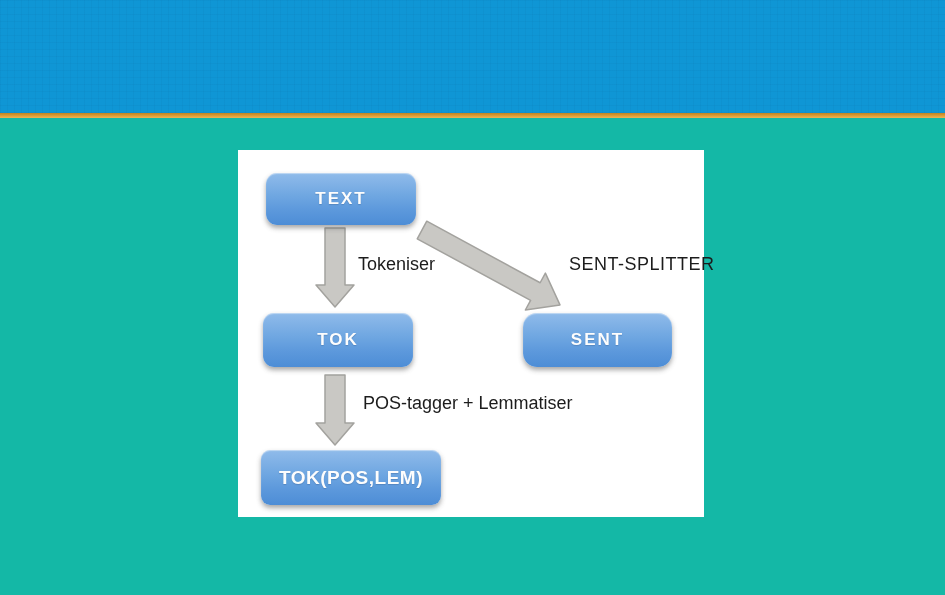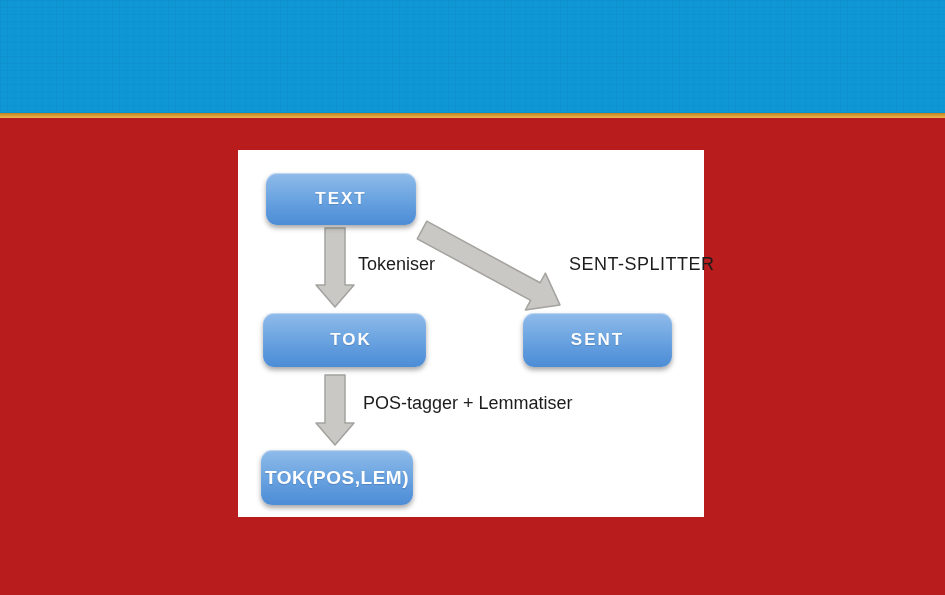--- a/index.html
+++ b/index.html
@@ -5,21 +5,21 @@
   html, body {
     margin: 0;
     padding: 0;
     background: #e9e9e9;
     font-family: "Liberation Sans", sans-serif;
   }
   .slide {
     position: relative;
     width: 945px;
     height: 595px;
-    background: #b91c1c;
+    background: #14b8a6;
     overflow: hidden;
   }
   
   .header-band {
     position: absolute;
     left: 0; top: 0;
     width: 945px; height: 113px;
     background:
       repeating-linear-gradient(90deg, rgba(0,30,70,0.035) 0 1px, transparent 1px 7px),
       repeating-linear-gradient(0deg, rgba(0,30,70,0.035) 0 1px, transparent 1px 7px),
@@ -51,23 +51,23 @@
     border-radius: 11px;
     background: linear-gradient(180deg, #90bbea 0%, #6ea6e1 45%, #5d99dc 70%, #4d8dd6 100%);
     box-shadow: 0 3px 5px rgba(60,60,60,0.45), inset 0 1px 1px rgba(255,255,255,0.45);
     color: #fdfdfd;
     font-weight: bold;
     letter-spacing: 2px;
     font-size: 17px;
     text-shadow: 0 1px 1px rgba(60,100,150,0.4);
   }
   .node-text        { left: 28px;  top: 23px;  width: 150px; height: 52px; }
-  .node-tok         { left: 25px;  top: 163px; width: 150px; height: 54px; padding-left: 13px; }
-  .node-sent        { left: 285px; top: 163px; width: 149px; height: 54px; }
-  .node-tok-pos-lem { left: 23px;  top: 300px; width: 152px; height: 55px; font-size: 19px; letter-spacing: 0.5px; }
+  .node-tok         { left: 25px;  top: 163px; width: 150px; height: 54px; }
+  .node-sent        { left: 285px; top: 163px; width: 149px; height: 54px; border-radius: 14px; }
+  .node-tok-pos-lem { left: 23px;  top: 300px; width: 180px; height: 55px; font-size: 19px; letter-spacing: 0.5px; border-radius: 9px; }
   .edge-label {
     position: absolute;
     color: #1c1c1c;
     font-weight: normal;
     font-size: 18px;
     line-height: 22px;
     white-space: nowrap;
   }
   .label-tokeniser     { left: 120px; top: 103px; }
   .label-sent-splitter { left: 287px; top: 103px; letter-spacing: 0.5px; margin-left: 44px; }

